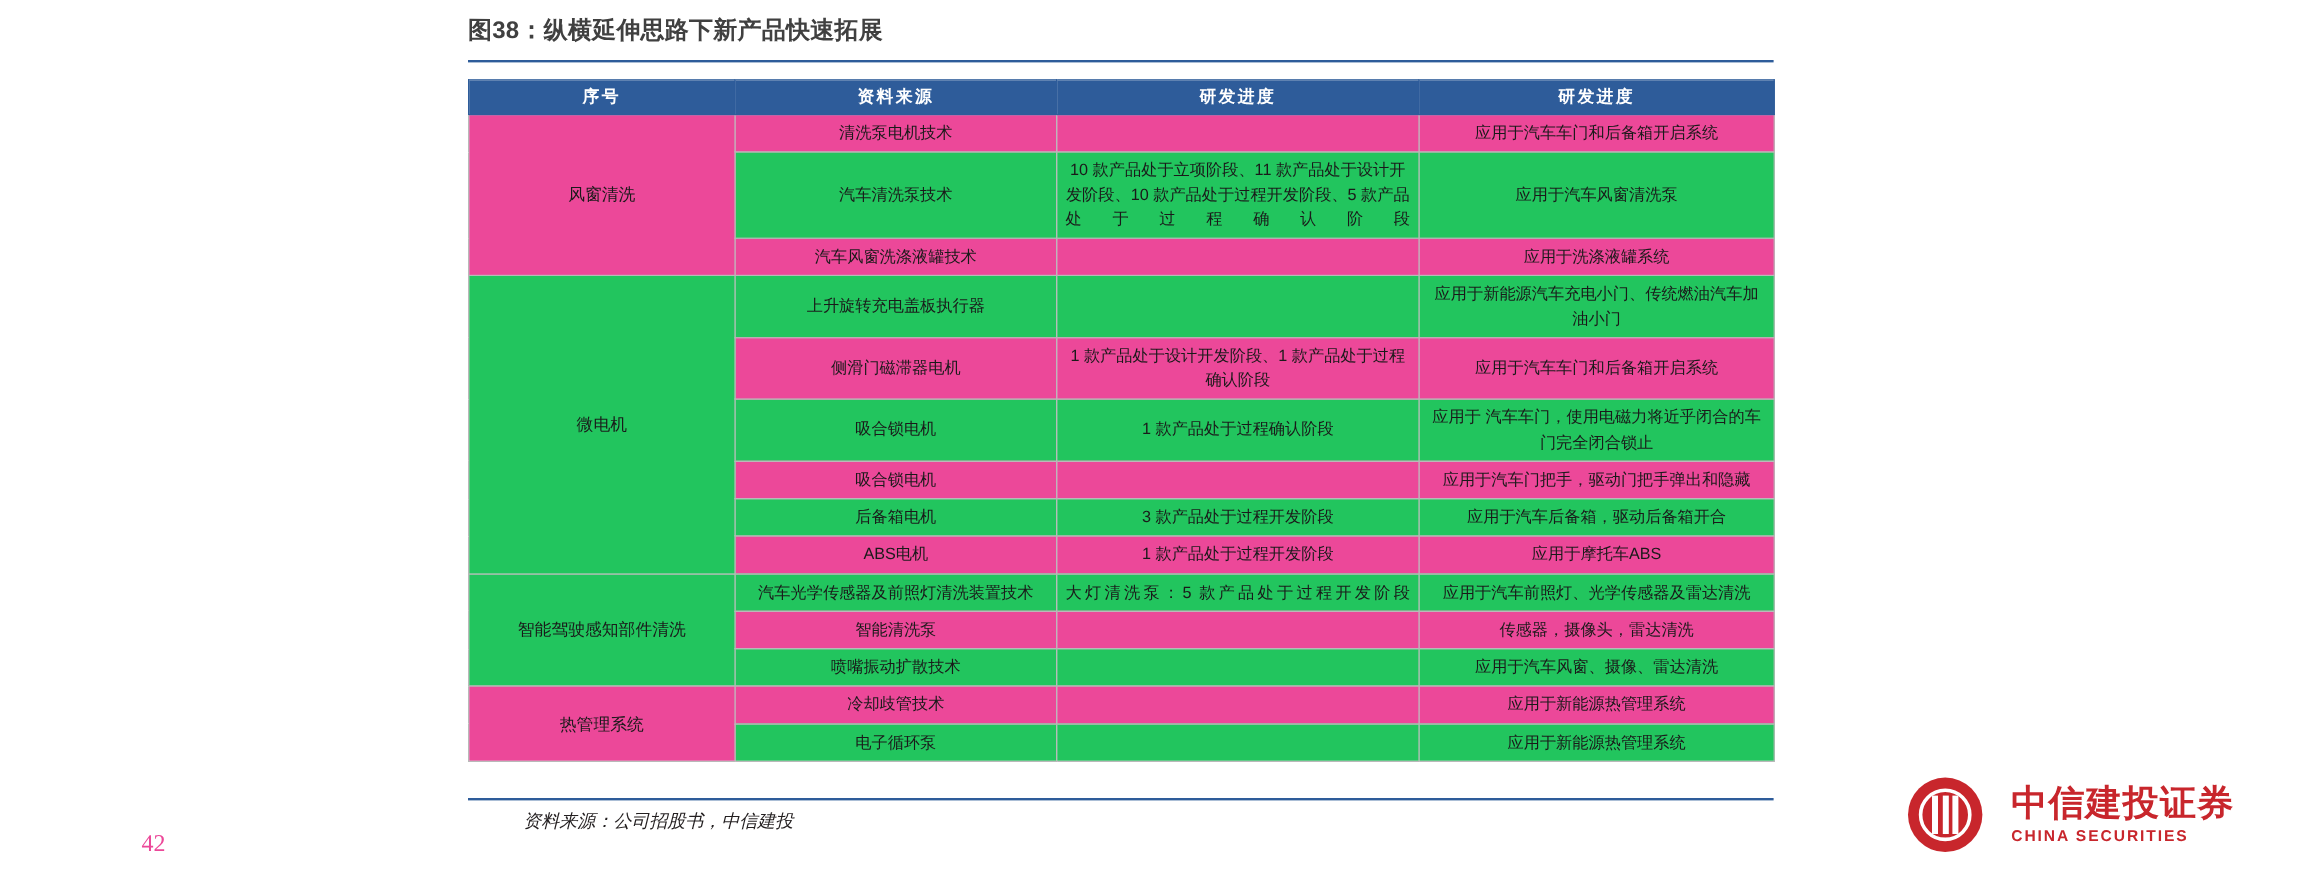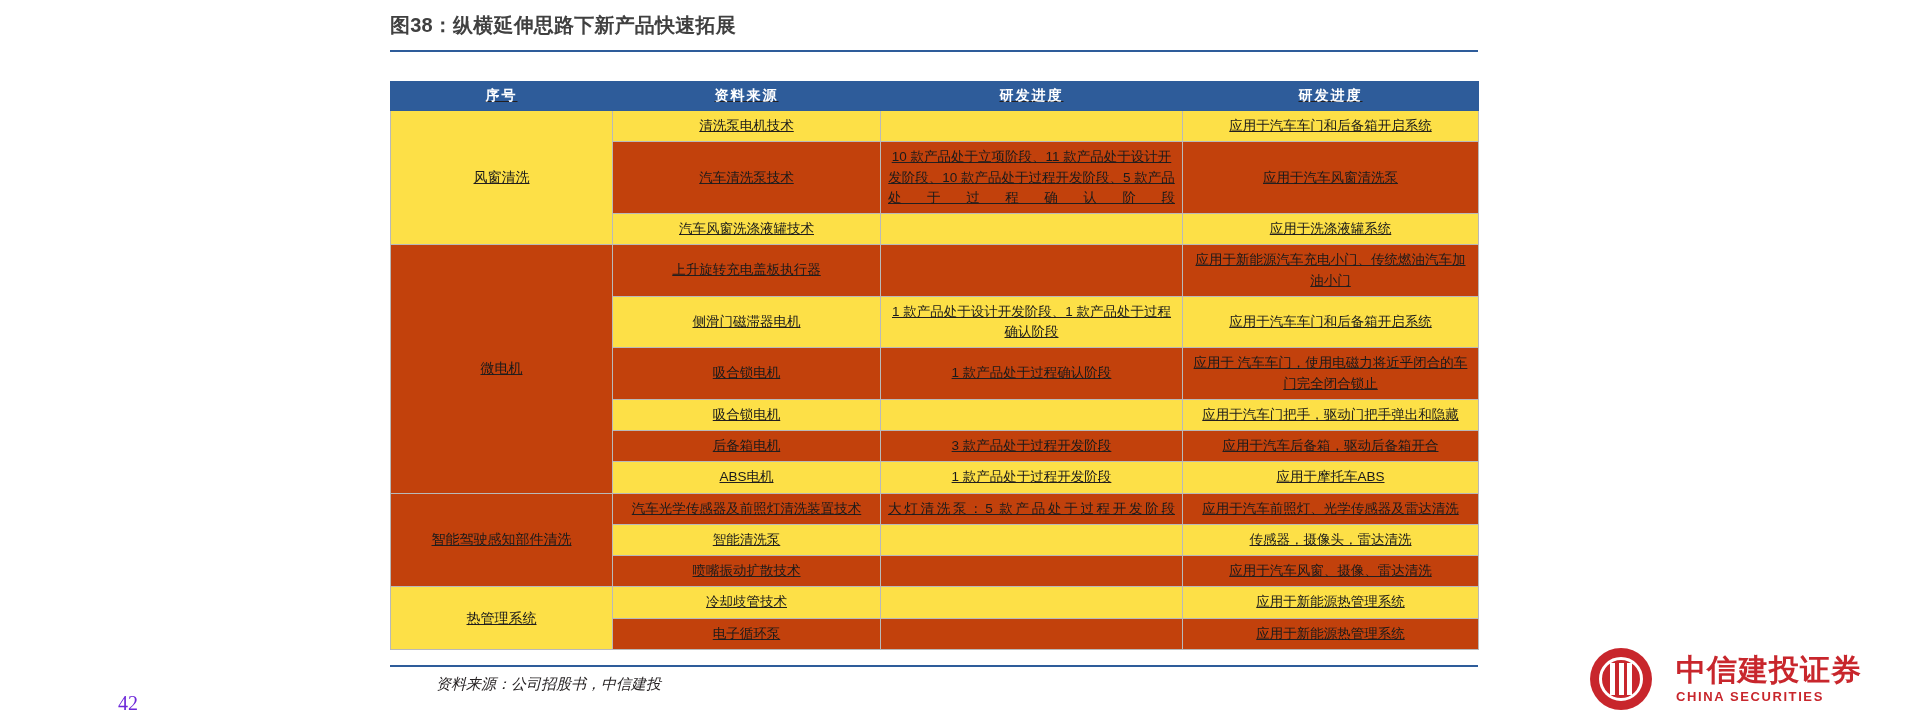--- a/index.html
+++ b/index.html
@@ -43,23 +43,22 @@
     top: 50px;
     width: 1088px;
     height: 2px;
     background: #2e5c9a;
   }
 
   
   .table-wrap {
     position: absolute;
     left: 390px;
-    top: 81px;
+    top: 66px;
     width: 1088px;
-    text-decoration: underline;
   }
   table.data {
     border-collapse: collapse;
     width: 1088px;
     table-layout: fixed;
     font-size: 13.5px;
   }
   table.data col.c1 { width: 222px; }
   table.data col.c2 { width: 268px; }
   table.data col.c3 { width: 302px; }
@@ -81,24 +80,24 @@
     text-align: center;
     vertical-align: middle;
     padding: 5px 7px;
     line-height: 1.5;
     color: #1a1a1a;
   }
   td.group {
     font-size: 14px;
   }
   tr.shade td {
-    background: #fde047;
+    background: #ec4899;
   }
   tr.plain td {
-    background: #c2410c;
+    background: #22c55e;
   }
   td.just {
     text-align: justify;
     text-align-last: justify;
   }
 
   
   .source-rule {
     position: absolute;
     left: 390px;
@@ -115,21 +114,21 @@
     font-style: italic;
     color: #231f20;
     font-family: "Liberation Serif", serif;
     margin-left: 44px;
   }
   .page-num {
     position: absolute;
     left: 118px;
     top: 692px;
     font-size: 20px;
-    color: #6d28d9;
+    color: #ec4899;
     font-family: "Liberation Serif", serif;
   }
 
   
   .logo {
     position: absolute;
     right: 58px;
     top: 648px;
     display: flex;
     align-items: center;

